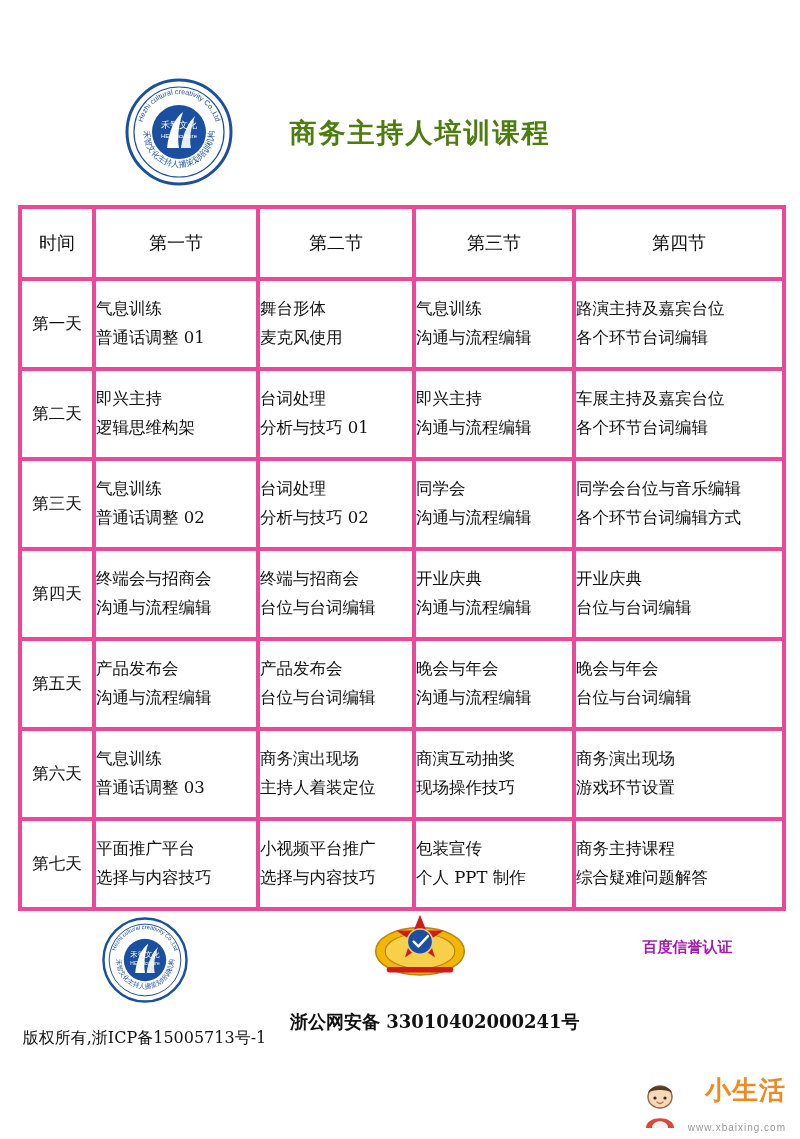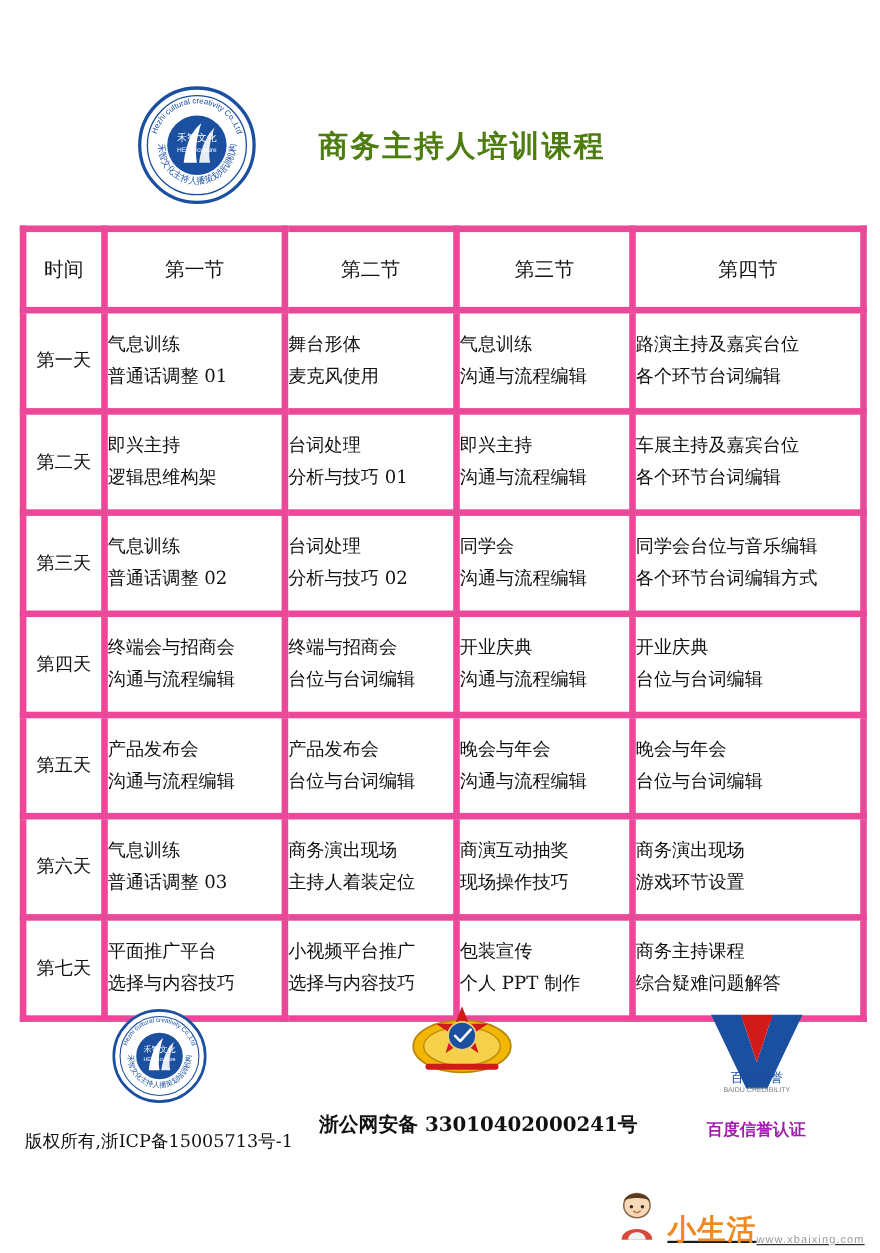--- a/index.html
+++ b/index.html
@@ -55,21 +55,21 @@
     top: 205px;
     left: 18px;
     width: 764px;
   }
   table.schedule {
     border-collapse: collapse;
     width: 764px;
     table-layout: fixed;
   }
   table.schedule td, table.schedule th {
-    border: 6px solid #ec4899;
+    border: 4px solid #ec4899;
     text-align: center;
     vertical-align: middle;
     font-family: "DejaVu Serif", "Liberation Serif", serif;
     font-size: 16.5px;
     color: #111;
     padding: 0;
   }
   table.schedule thead th {
     height: 68px;
     font-weight: normal;
@@ -128,24 +128,23 @@
   .watermark {
     position: absolute;
     right: 14px;
     bottom: 6px;
     display: flex;
     align-items: flex-end;
     gap: 6px;
   }
   .wm-text {
     display: flex;
-    flex-direction: row;
-    align-items: center;
+    flex-direction: column;
+    align-items: flex-end;
     line-height: 1;
-    text-decoration: underline;
   }
   .wm-main {
     font-family: "DejaVu Serif", "Liberation Serif", serif;
     font-size: 26px;
     font-weight: bold;
     color: #f08a1e;
     letter-spacing: 1px;
   }
   .wm-sub {
     font-family: "Liberation Sans", sans-serif;
@@ -441,28 +440,20 @@
           <path d="M60 6 L68 26 L90 26 L72 38 L79 60 L60 47 L41 60 L48 38 L30 26 L52 26 Z" fill="#d11b1b"></path>
           <circle cx="60" cy="40" r="16" fill="#1b4fa0" stroke="#e8d07a" stroke-width="2"></circle>
           <path d="M52 40 l6 6 l12 -13" stroke="#ffffff" stroke-width="3" fill="none" stroke-linecap="round" stroke-linejoin="round"></path>
           <rect x="18" y="72" width="84" height="7" rx="3.5" fill="#d11b1b"></rect>
         </svg>
       </div>
       <div class="cap">浙公网安备 33010402000241号</div>
     </div>
 
     <div class="foot-item" id="foot-baidu">
-      <div>
-        <svg class="baidu-v" viewBox="0 0 140 100" aria-hidden="true">
-          <path d="M18 8 L52 8 L70 62 L88 8 L122 8 L82 92 L58 92 Z" fill="#1b4fa0"></path>
-          <path d="M52 8 L70 62 L88 8 L70 8 Z" fill="#d11b1b"></path>
-          <text x="70" y="84" font-size="15" fill="#1b4fa0" text-anchor="middle" font-family="DejaVu Serif, serif">百度信誉</text>
-          <text x="70" y="96" font-size="8" fill="#7a7a7a" text-anchor="middle" font-family="Liberation Sans, sans-serif">BAIDU CREDIBILITY</text>
-        </svg>
-      </div>
       <div class="cap">百度信誉认证</div>
     </div>
   </div>
 
   <div class="watermark">
     <div>
       <svg width="44" height="48" viewBox="0 0 44 48" aria-hidden="true">
         <ellipse cx="22" cy="16" rx="12" ry="11" fill="#f7d9b8" stroke="#8a6a4a" stroke-width="1.4"></ellipse>
         <path d="M10 12 C12 3 32 3 34 12 C30 8 14 8 10 12 Z" fill="#5a3b22"></path>
         <circle cx="17" cy="17" r="1.6" fill="#3a2a1a"></circle>

